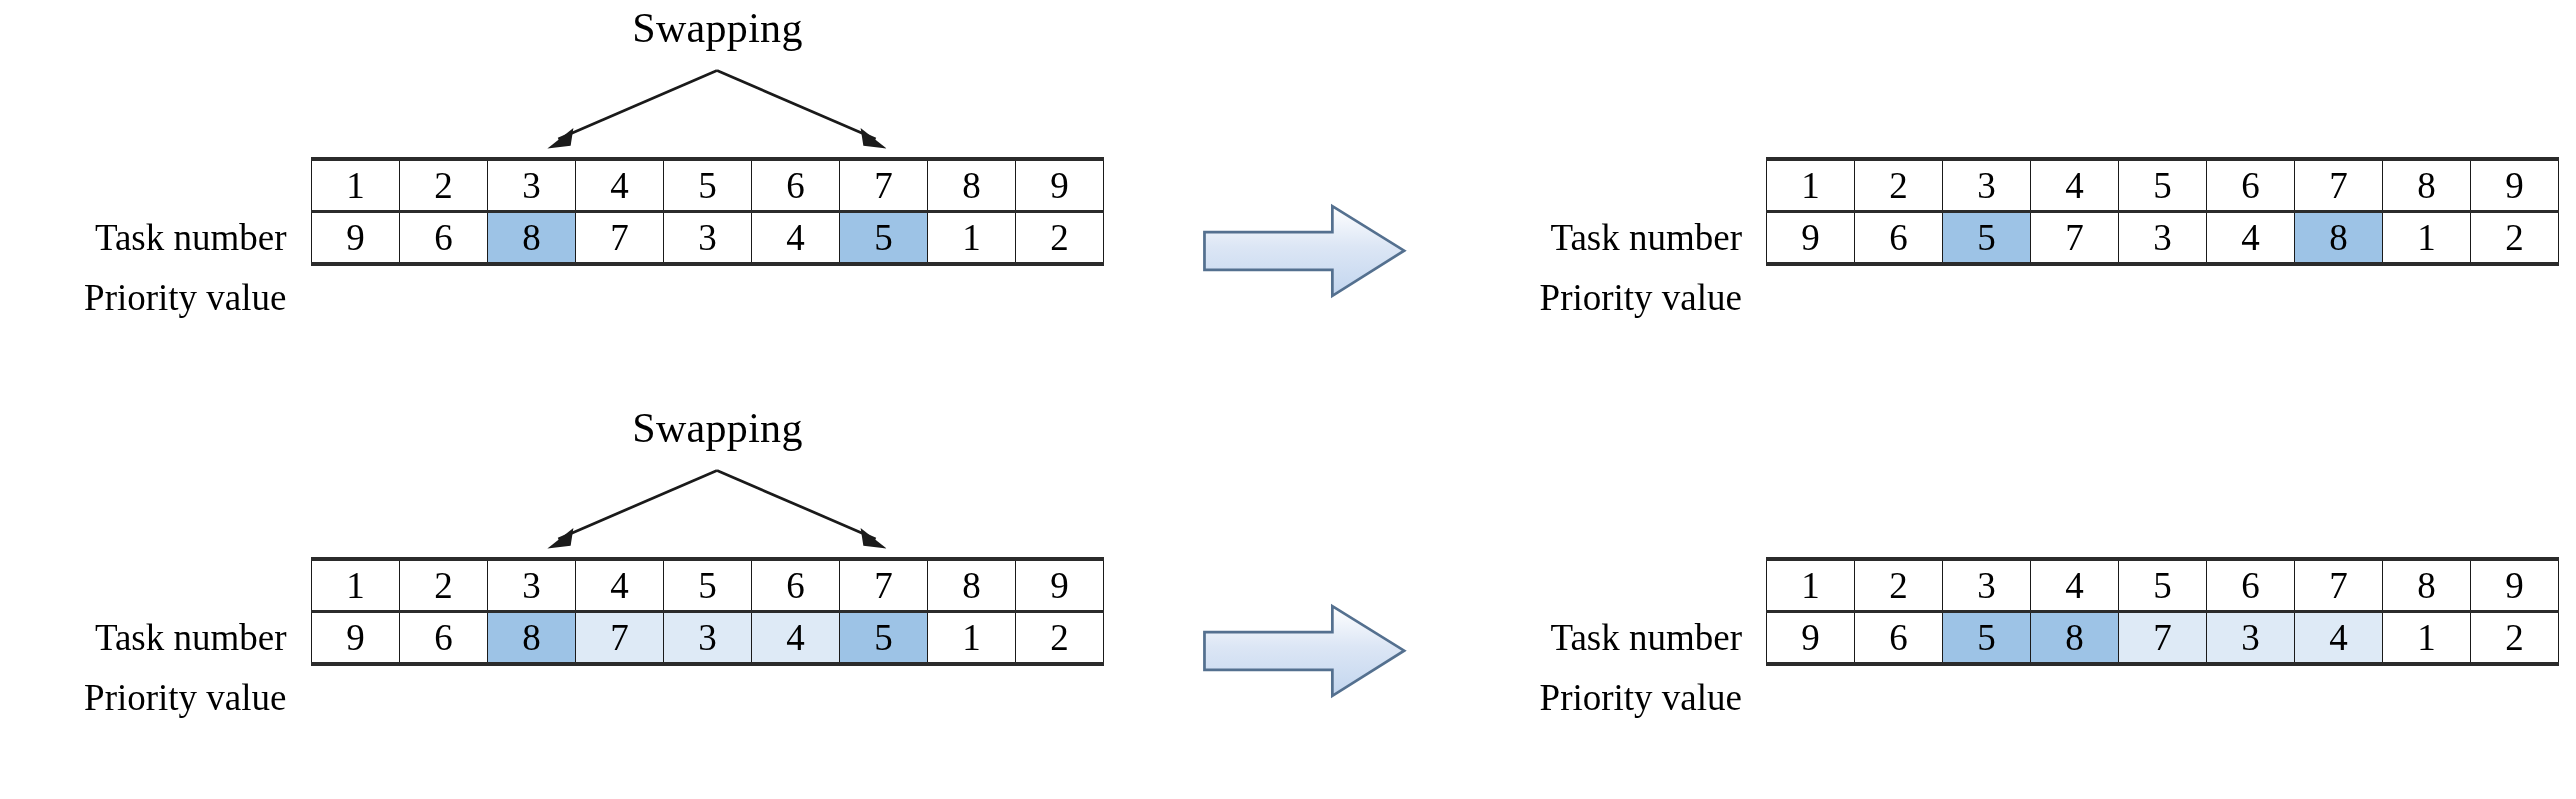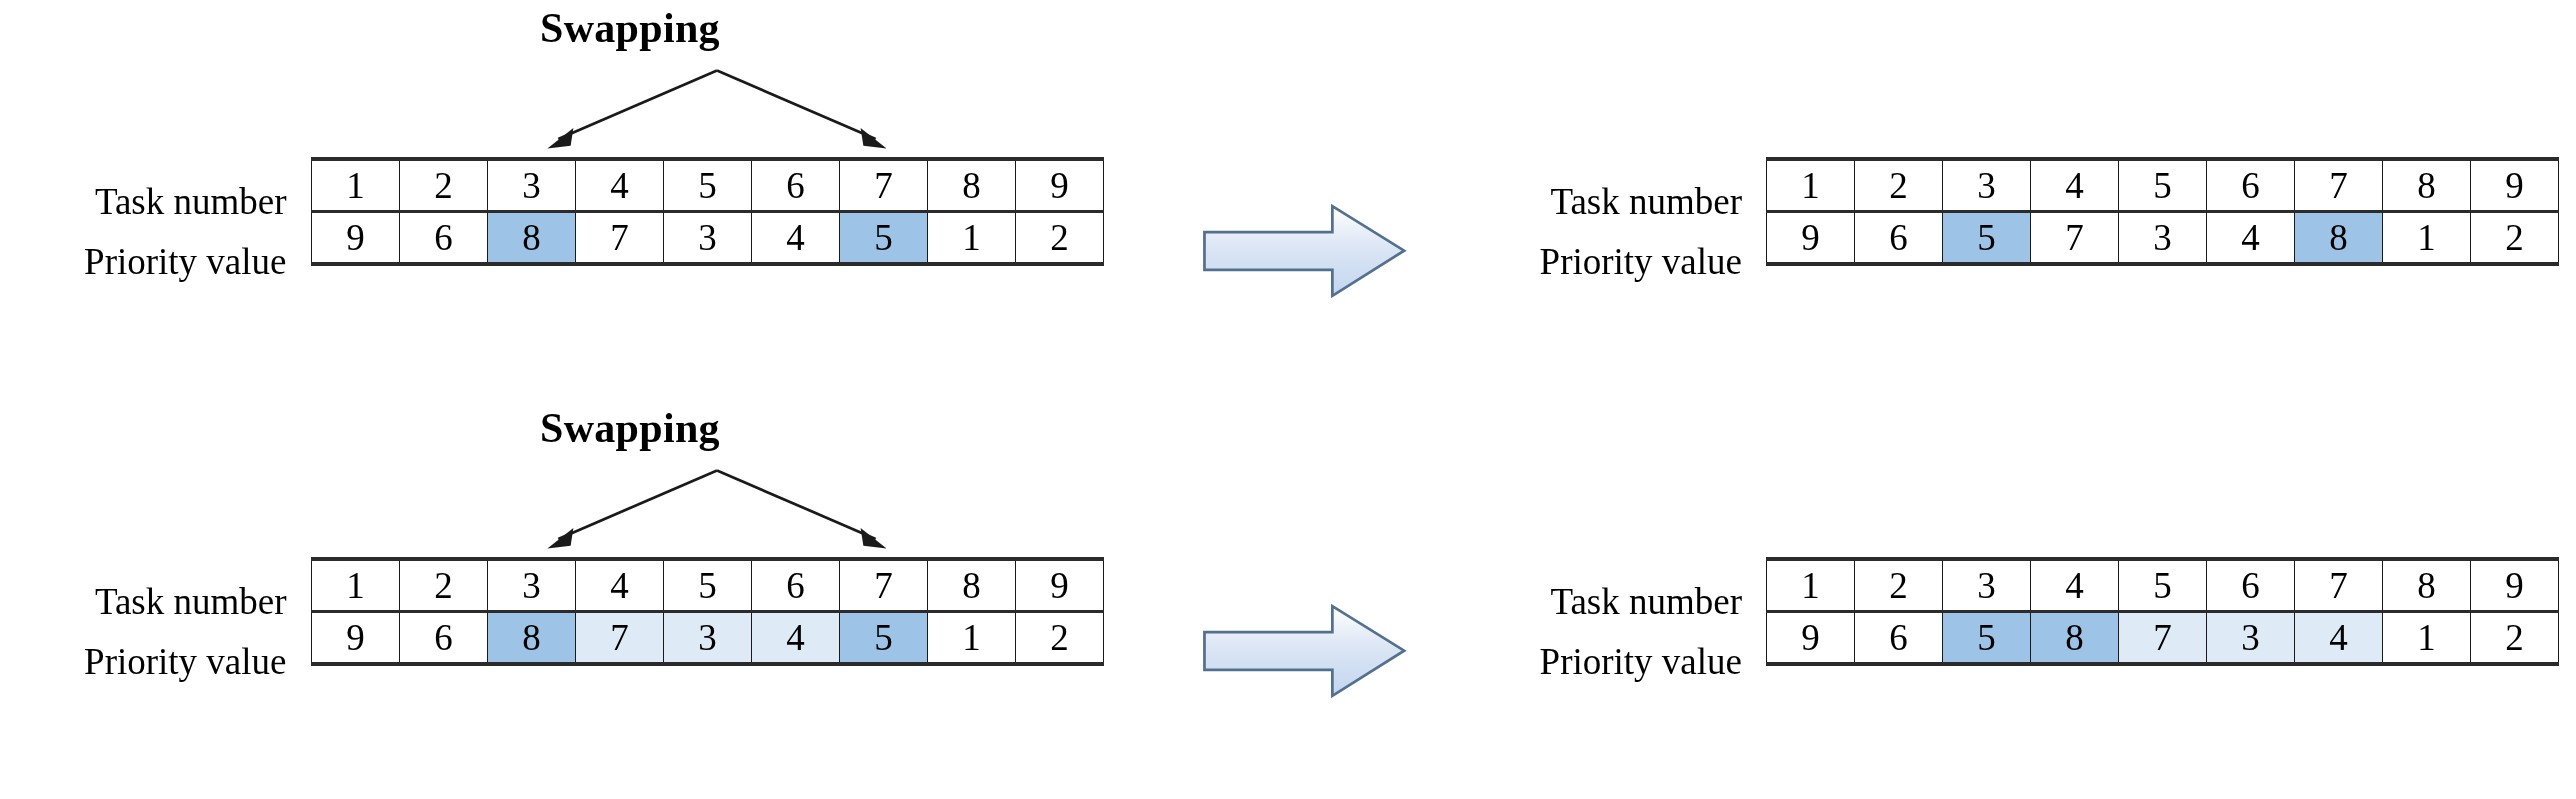--- a/index.html
+++ b/index.html
@@ -24,45 +24,45 @@
   }
   #panel-swapping { top: 0; }
   #panel-inserting { top: 400px; }
 
   
   .op-label {
     position: absolute;
     top: 5.5px;
     left: 540px;
     width: 355px;
-    text-align: left;
+    text-align: center;
     font-size: 42px;
     line-height: 1.05;
     letter-spacing: 0.3px;
     white-space: nowrap;
-    font-weight: bold;
   }
 
   
   .v-arrow {
     position: absolute;
     left: 505px;
     top: 65px;
     width: 424px;
     height: 89px;
   }
   .v-arrow svg { display: block; width: 100%; height: 100%; }
 
   
   .row-label {
     position: absolute;
     text-align: right;
     font-size: 37px;
     line-height: 1;
     white-space: nowrap;
+    margin-top: 36px;
   }
 
   
   .array-table {
     position: absolute;
     border-collapse: collapse;
     table-layout: fixed;
     border-top: 4.1px solid #2b2b2b;
     border-bottom: 4.1px solid #2b2b2b;
     background: #ffffff;

